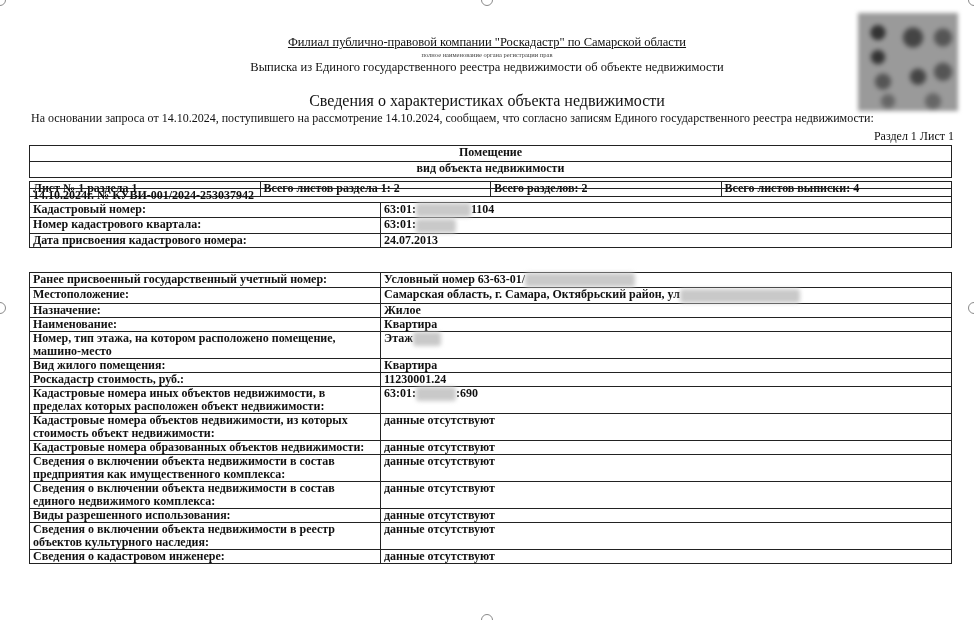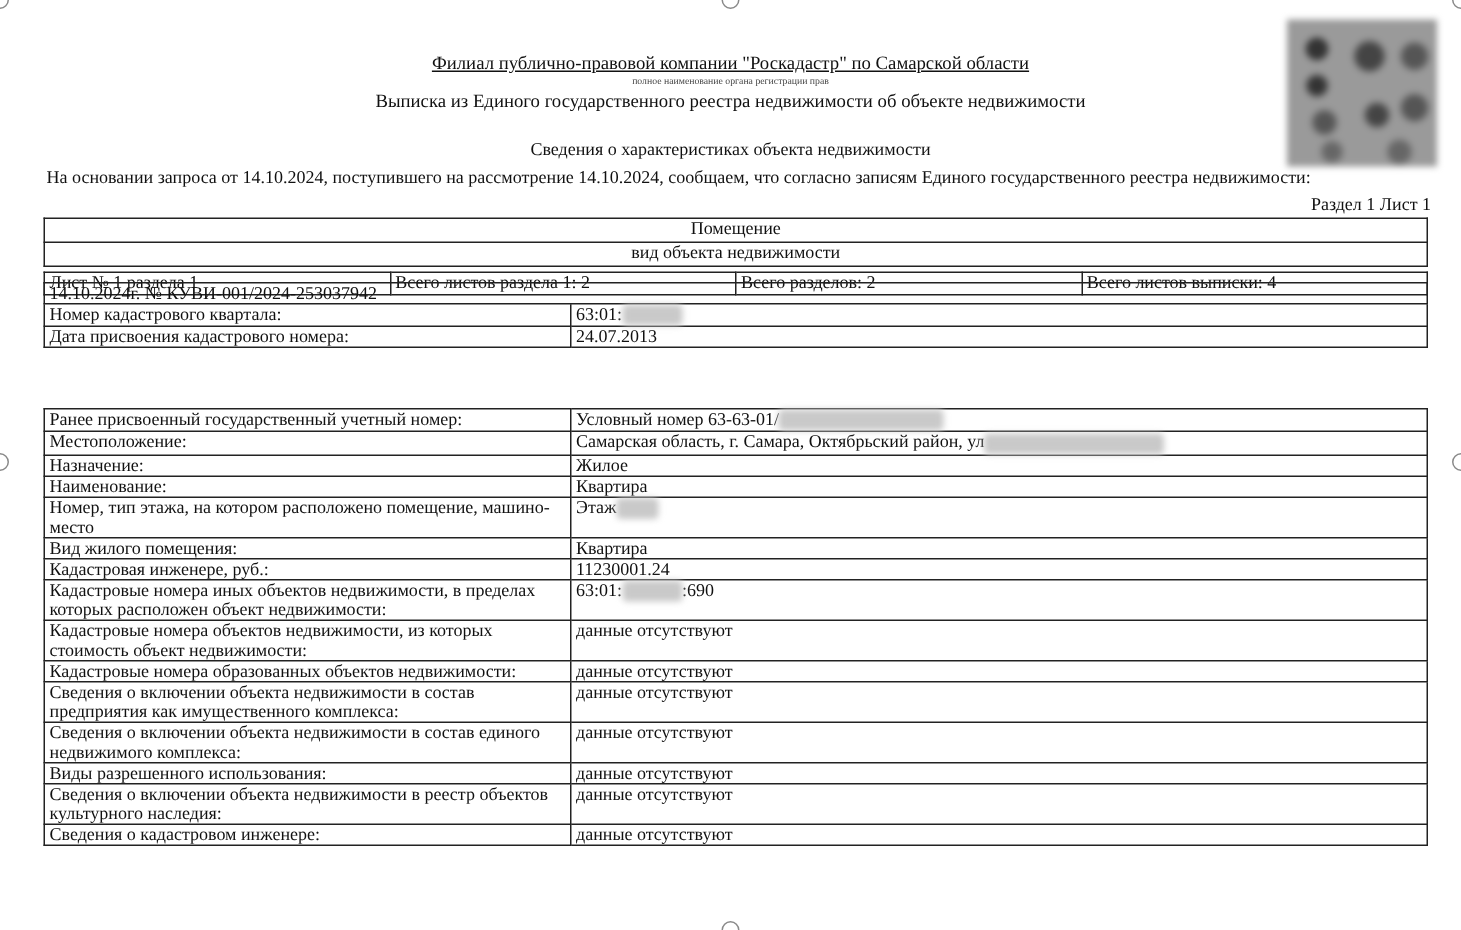--- a/index.html
+++ b/index.html
@@ -24,26 +24,26 @@
         radial-gradient(circle at 25% 70%, #555 0 6px, transparent 10px),
         radial-gradient(circle at 30% 90%, #666 0 5px, transparent 9px),
         radial-gradient(circle at 75% 90%, #666 0 6px, transparent 10px),
         #9a9a9a;
       filter: blur(2px);
     }
     .hdr { position: absolute; left: 0; width: 974px; text-align: center; }
     .org { top: 35px; font-size: 12.5px; text-decoration: underline; }
     .org-sub { top: 51px; font-size: 6.5px; color: #444; }
     .title { top: 60px; font-size: 12.5px; }
-    .subtitle { top: 92px; font-size: 12px; text-align: center; }
+    .subtitle { top: 92px; font-size: 16px; text-align: center; }
     .basis { position: absolute; left: 31px; top: 111px; font-size: 12px; white-space: nowrap; }
     .section-label { position: absolute; right: 20px; top: 129px; font-size: 12px; }
 
     table { border-collapse: collapse; position: absolute; left: 29px; width: 923px; font-size: 12px; }
-    td { border: 1.4px solid #222; padding: 0 3px; line-height: 13px; vertical-align: top; }
+    td { border: 1.4px solid #222; padding: 0 3px; line-height: 13px; vertical-align: top; font-weight: bold; }
     .t-type { top: 145px; }
     .t-type td { text-align: center; height: 15px; border-width: 1.6px; }
     .t-sheets { top: 181px; }
     .t-sheets td { text-align: left; height: 14px; border-width: 1.6px; }
     .t-main1 { top: 188px; }
     .t-main2 { top: 272px; }
     .col-l { width: 344px; }
     .blur {
       display: inline-block; vertical-align: middle; height: 14px;
       background: #c9c9c9; filter: blur(2px); border-radius: 3px;
@@ -89,20 +89,24 @@
   </tr>
 </tbody>
   </table>
 
 <table class="t-main1">
   <tbody>
       <tr>
         <td colspan="2">14.10.2024г. № КУВИ-001/2024-253037942</td>
       </tr>
   <tr>
+    <td class="col-l">Кадастровый номер:</td>
+    <td><span>63:01:</span><span class="blur" style="width:55px"></span><span>1104</span></td>
+  </tr>
+  <tr>
     <td class="col-l">Номер кадастрового квартала:</td>
     <td><span>63:01:</span><span class="blur" style="width:40px"></span></td>
   </tr>
   <tr>
     <td class="col-l">Дата присвоения кадастрового номера:</td>
     <td>24.07.2013</td>
   </tr>
 </tbody>
   </table>
 
@@ -126,21 +130,21 @@
       </tr>
   <tr>
     <td class="col-l" style="height:26px">Номер, тип этажа, на котором расположено помещение, машино-место</td>
     <td><span>Этаж</span><span class="blur" style="width:28px"></span></td>
   </tr>
   <tr>
         <td class="col-l">Вид жилого помещения:</td>
         <td>Квартира</td>
       </tr>
   <tr>
-        <td class="col-l">Кадастровая инженере, руб.:</td>
+        <td class="col-l">Роскадастр стоимость, руб.:</td>
         <td>11230001.24</td>
       </tr>
   <tr>
     <td class="col-l">Кадастровые номера иных объектов недвижимости, в пределах которых расположен объект недвижимости:</td>
     <td><span>63:01:</span><span class="blur" style="width:40px"></span><span>:690</span></td>
   </tr>
   <tr>
         <td class="col-l">Кадастровые номера объектов недвижимости, из которых стоимость объект недвижимости:</td>
         <td>данные отсутствуют</td>
       </tr>

